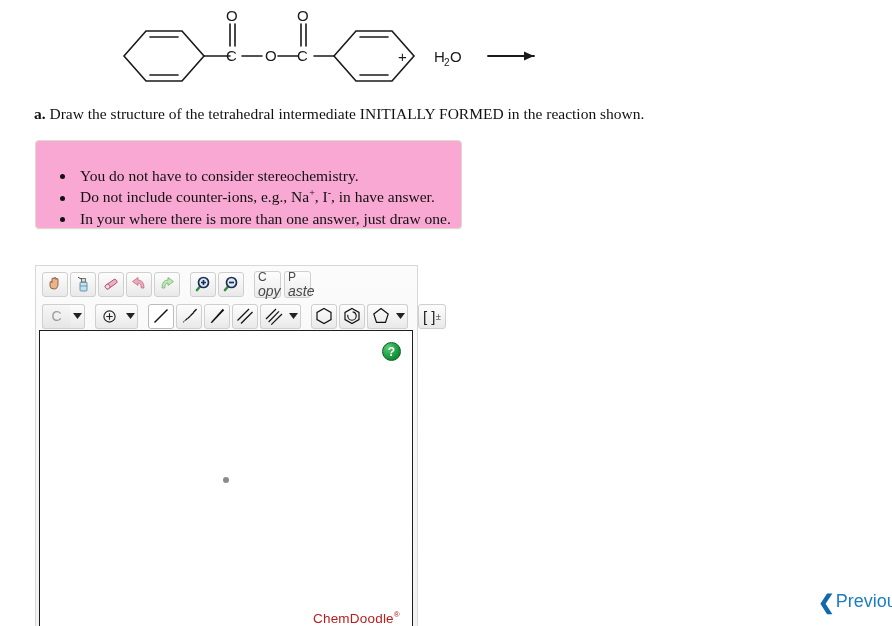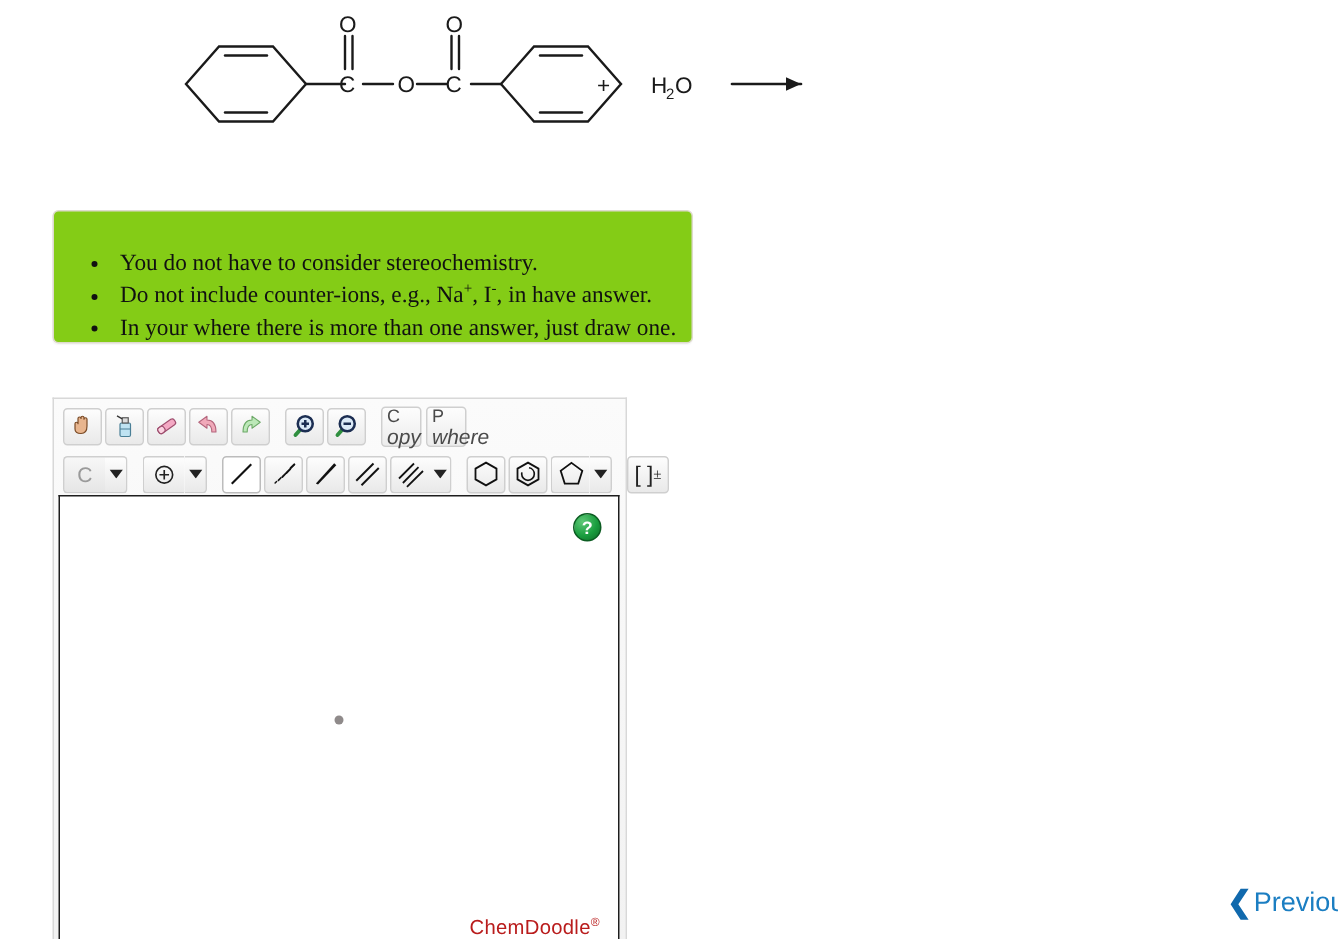--- a/index.html
+++ b/index.html
@@ -24,21 +24,21 @@
     position: absolute; left: 34px; top: 104px;
     font-size: 15.5px; color: #111; line-height: 1.25;
     white-space: nowrap;
   }
   #prompt .lead { font-weight: bold; }
 
   
   #notes {
     position: absolute; left: 35px; top: 140px;
     width: 427px; height: 89px;
-    background: #84cc16;
+    background: #f9a8d4;
     border: 1px solid #dedacd;
     border-radius: 4px;
     box-shadow: 0 1px 1px rgba(0,0,0,0.04);
   }
   #notes ul { margin: 0; padding: 24px 0 0 40px; list-style: disc; }
   #notes li { font-size: 15.5px; color: #111; line-height: 1.38; padding-left: 4px; }
   #notes li sup { font-size: 10px; vertical-align: super; }
 
   
   #sketcher {
@@ -169,20 +169,24 @@
       <text class="rx-label" x="187" y="15">O</text>
       <text class="rx-label" x="187" y="55">C</text>
 
       <text class="rx-plus" x="288" y="56">+</text>
       <text class="rx-label" x="324" y="56">H</text>
       <text class="rx-sub" x="334" y="60">2</text>
       <text class="rx-label" x="340" y="56">O</text>
     </svg>
   </div>
 
+  <div id="prompt">
+    <span class="lead">a.</span>
+    <span>Draw the structure of the tetrahedral intermediate INITIALLY FORMED in the reaction shown.</span>
+  </div>
 
   <div id="notes">
     <ul>
       <li>
         <span>You do not have to consider stereochemistry.</span>
       </li>
       <li>
         <span>Do not include counter-ions, e.g., Na</span><sup>+</sup><span>, I</span><sup>-</sup><span>, in have answer.</span>
       </li>
       <li>
@@ -252,21 +256,21 @@
         </div>
       </div>
 
       <div class="grp">
         <div class="cpbtn">
           <span class="big">C</span>
           <span class="small">opy</span>
         </div>
         <div class="cpbtn">
           <span class="big">P</span>
-          <span class="small">where</span>
+          <span class="small">aste</span>
         </div>
       </div>
     </div>
 
     <div class="tb-row r2">
       <div class="grp">
         <div class="btn wide hascaret flat">
           <span class="eltxt">C</span>
         </div>
         <div class="caret">

